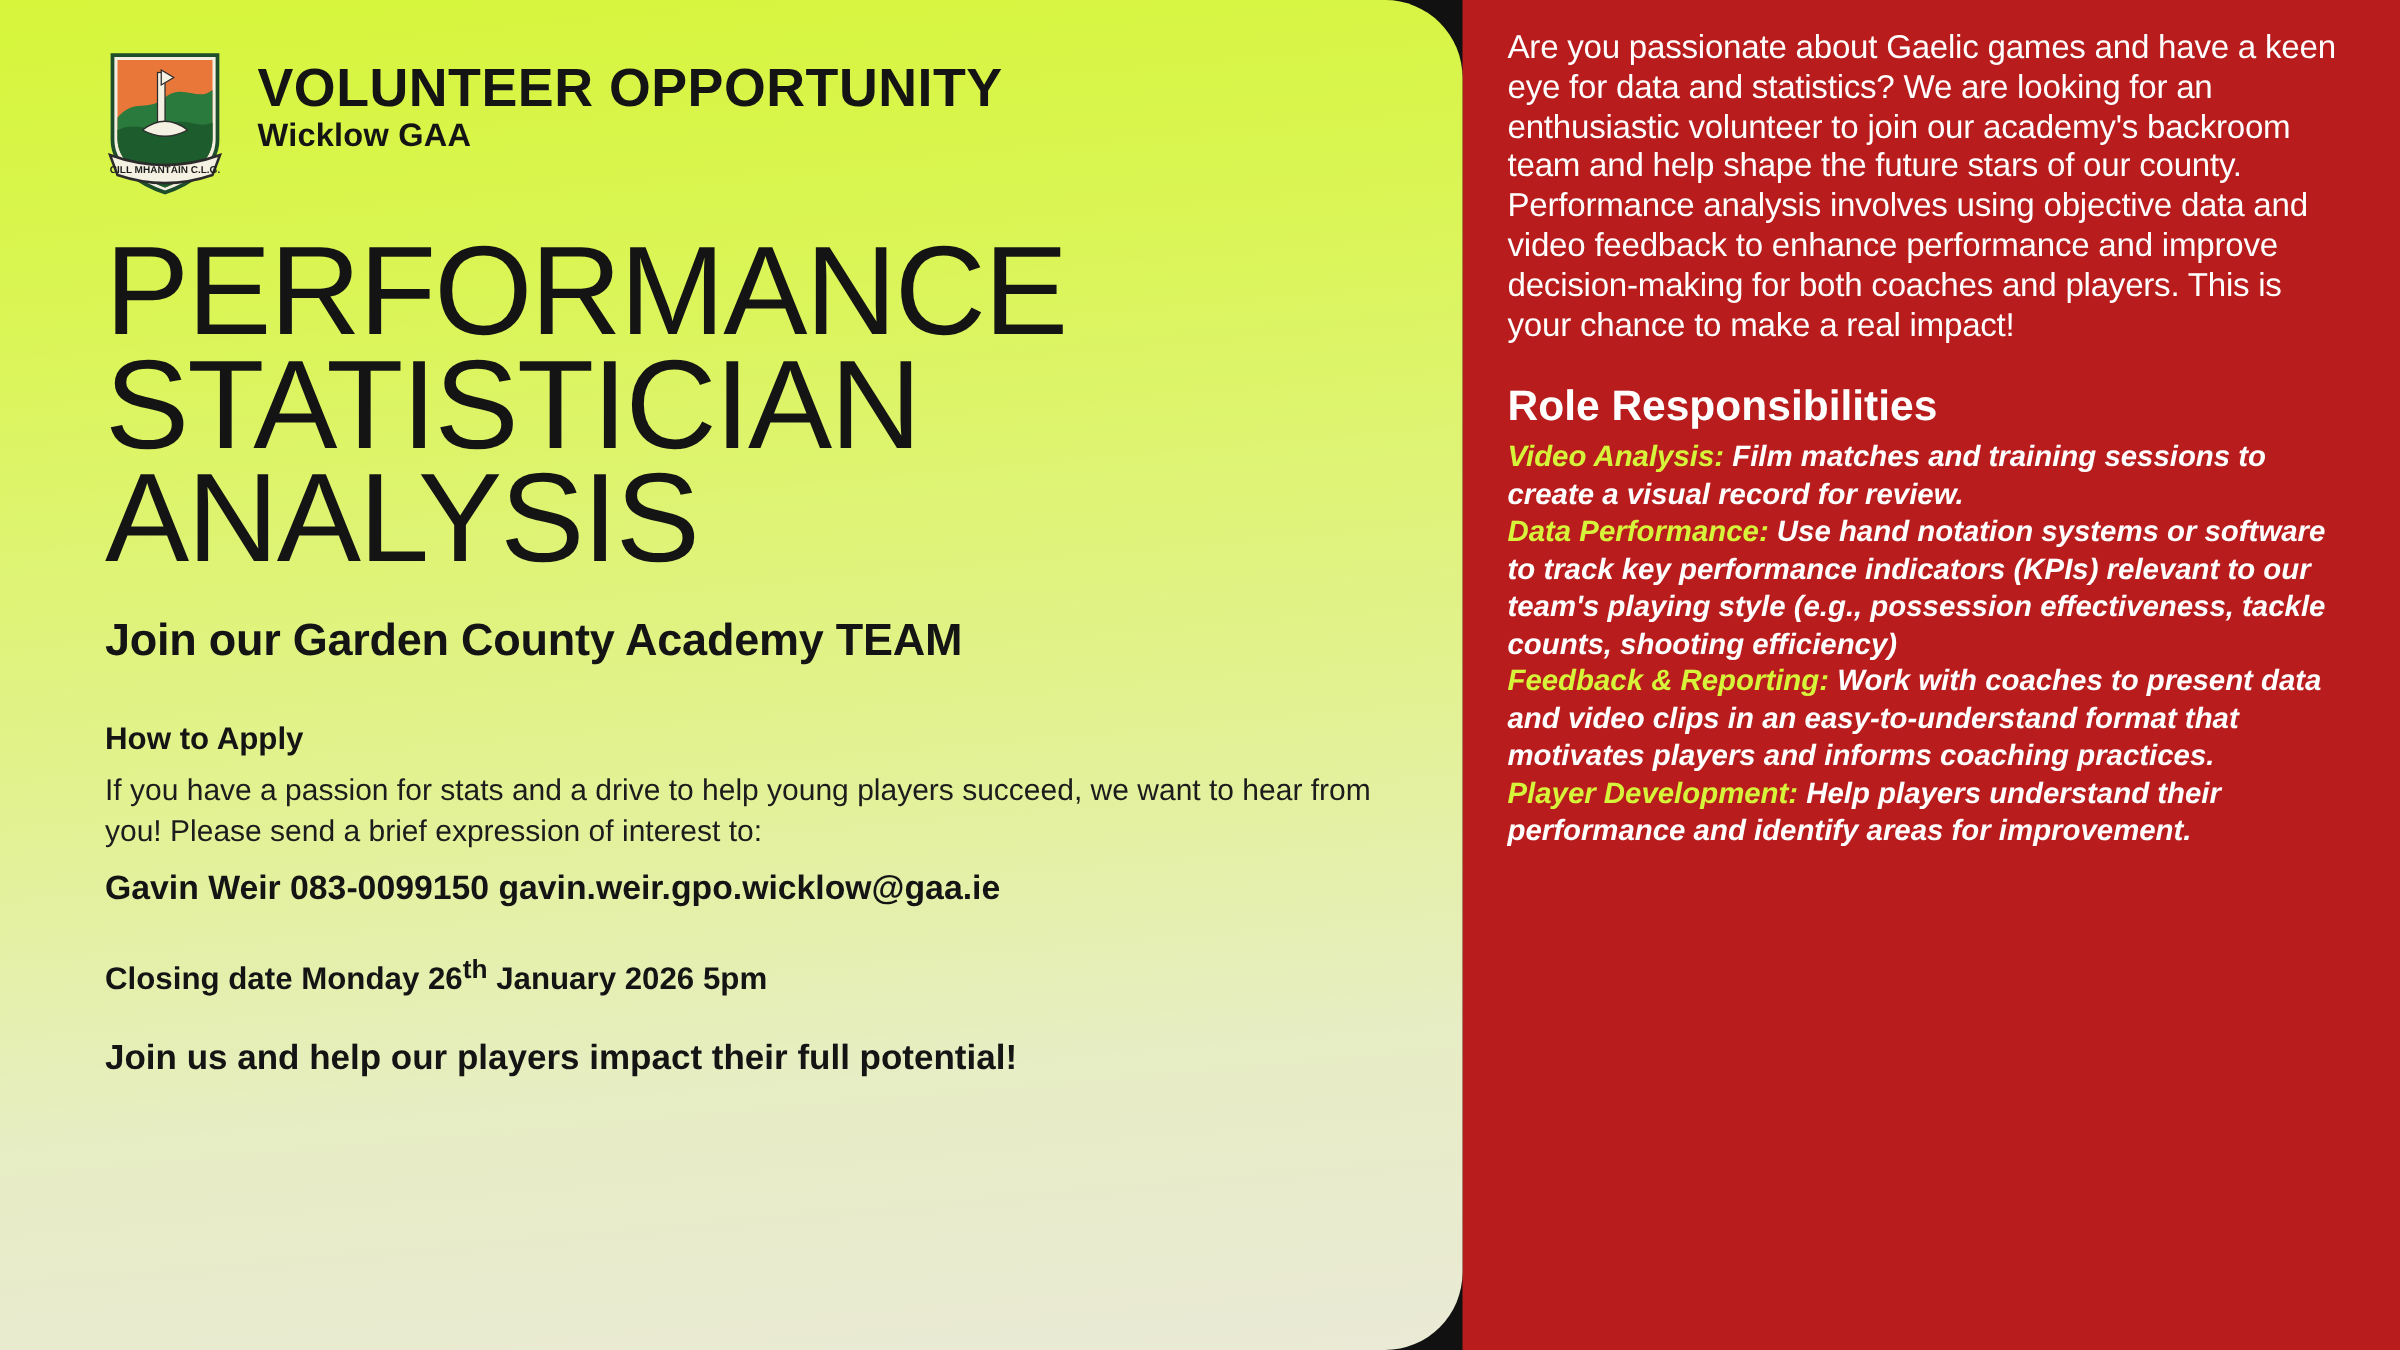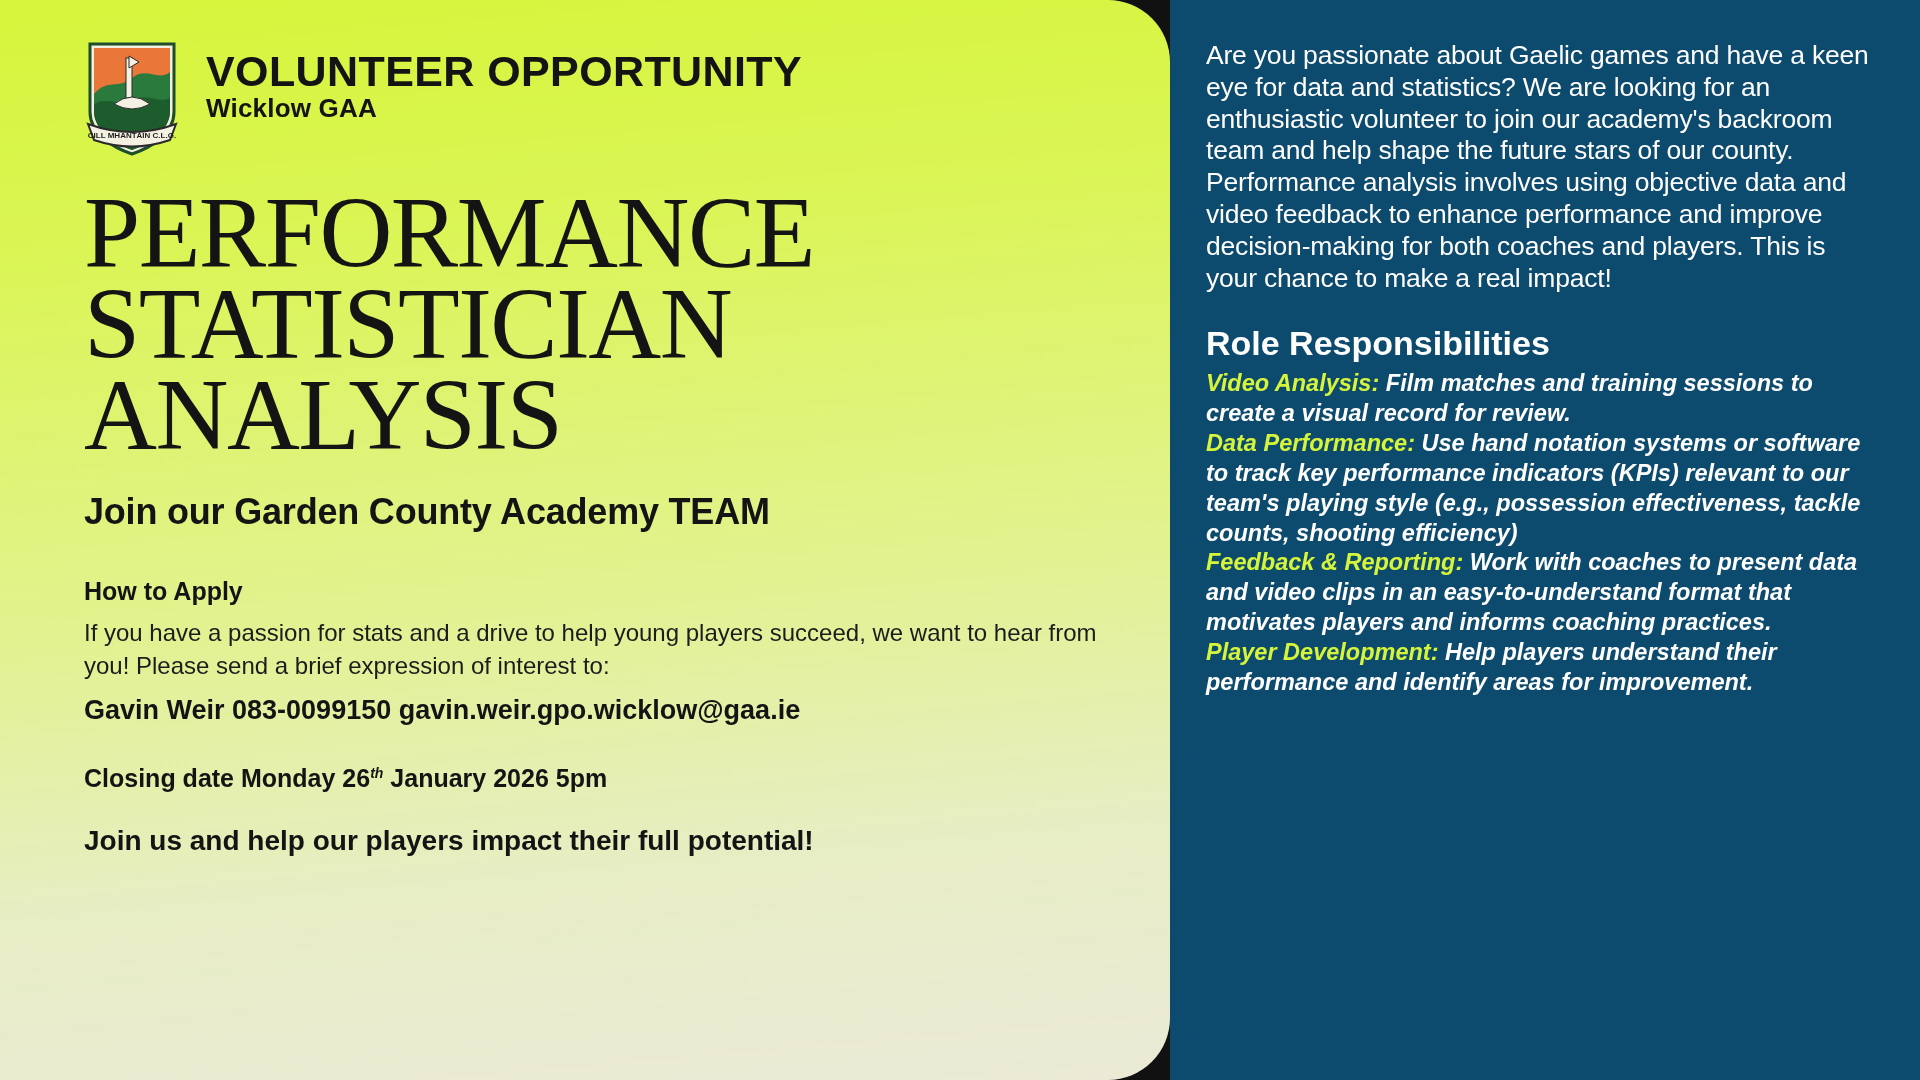--- a/index.html
+++ b/index.html
@@ -53,21 +53,20 @@
     color: #141414;
     letter-spacing: 0.2px;
   }
   .big-title {
     margin-top: 30px;
     font-size: 101px;
     line-height: 0.90;
     font-weight: 400;
     color: #141414;
     letter-spacing: -1.5px;
-    font-family: Liberation Serif, serif;
   }
   .big-title .line { display: block; white-space: nowrap; }
   .tagline {
     margin-top: 30px;
     font-size: 36px;
     font-weight: 700;
     color: #141414;
     letter-spacing: -0.2px;
   }
   .apply-heading {
@@ -89,34 +88,34 @@
     font-size: 27px;
     font-weight: 700;
     color: #141414;
   }
   .closing-line {
     margin-top: 38px;
     font-size: 25px;
     font-weight: 700;
     color: #141414;
   }
-  .closing-line sup { font-size: 14px; vertical-align: super; font-style: italic; }
+  .closing-line sup { font-size: 21px; vertical-align: super; }
   .final-line {
     margin-top: 32px;
     font-size: 28px;
     font-weight: 700;
     color: #141414;
   }
   
   .right-panel {
     flex: 1;
     height: 1080px;
-    background: #0c4a6e;
-    color: #ffffff;
-    padding: 40px 46px 20px 36px;
+    background: #b91c1c;
+    color: #ffffff;
+    padding: 22px 46px 20px 36px;
   }
   .intro {
     font-size: 26.5px;
     line-height: 1.20;
     font-weight: 400;
     color: #ffffff;
     letter-spacing: -0.2px;
   }
   .resp-heading {
     margin-top: 30px;

